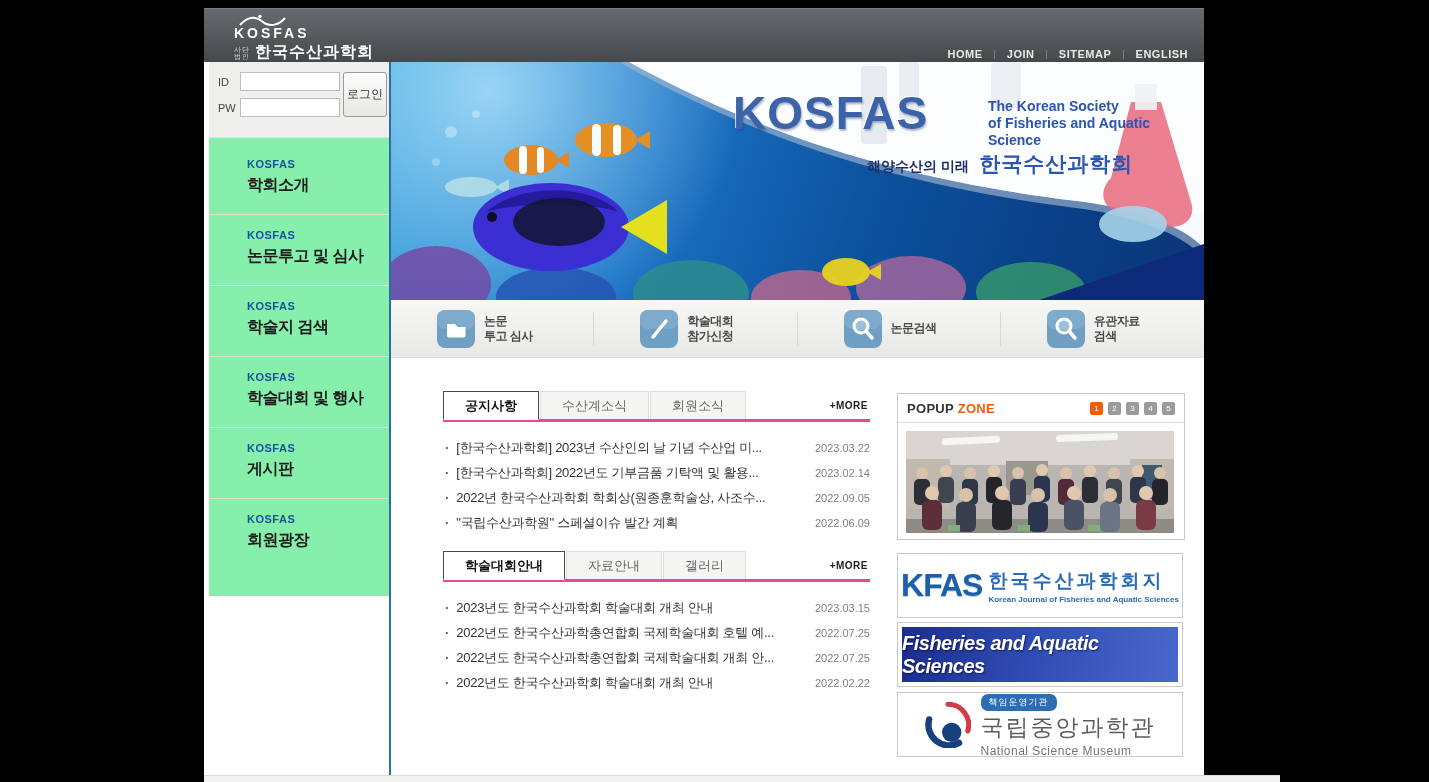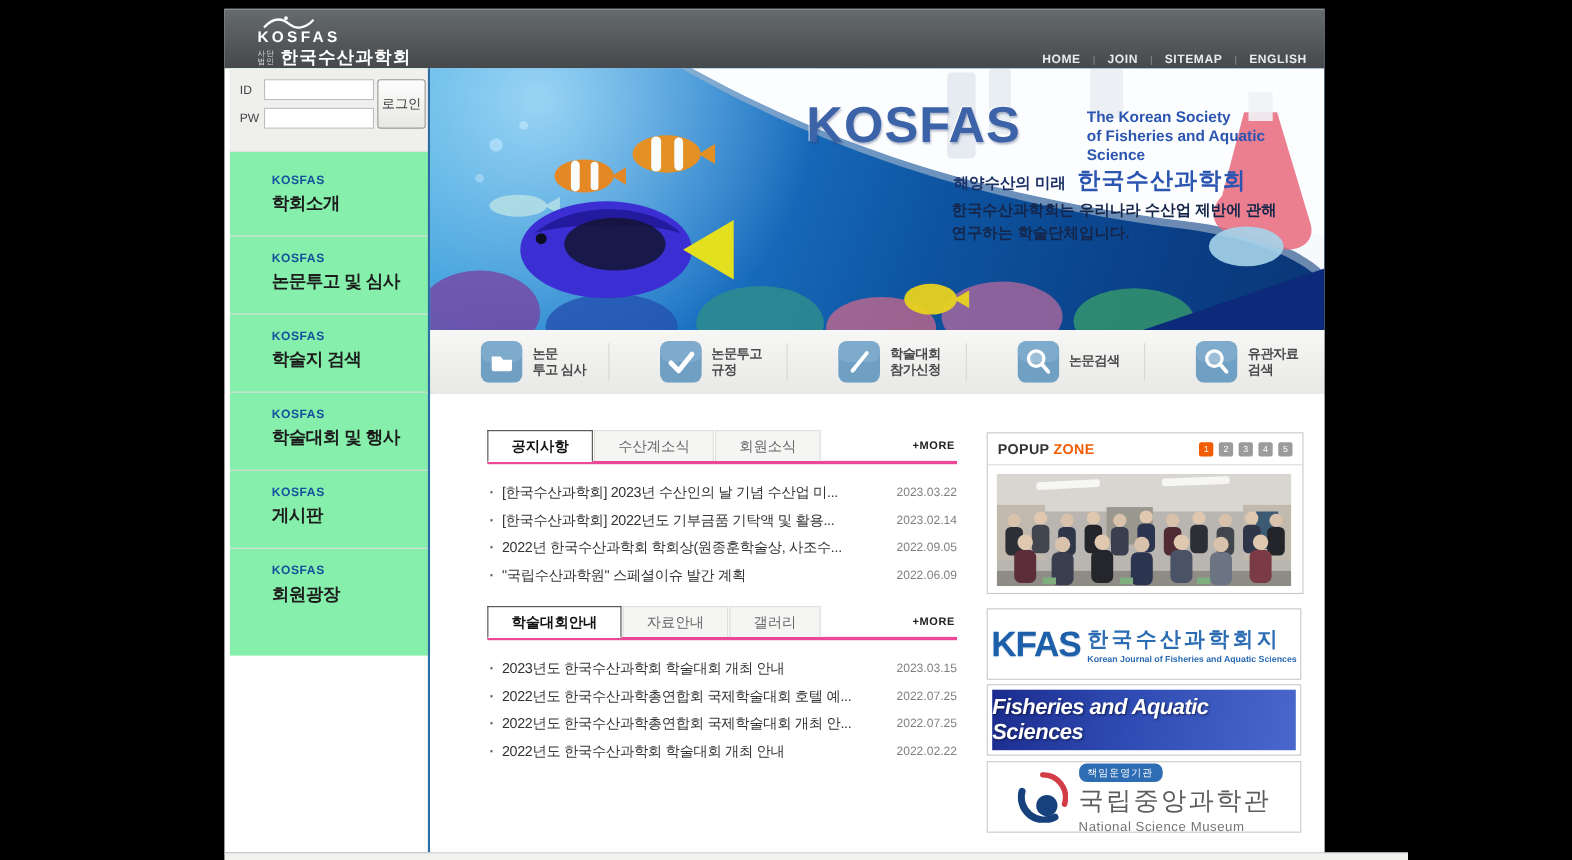--- a/index.html
+++ b/index.html
@@ -259,54 +259,39 @@
       <div class="banner-text">
         <div class="bn-title">KOSFAS</div>
         <div class="bn-sub">
           <span>The Korean Society</span><br>
           <span>of Fisheries and Aquatic Science</span>
         </div>
         <div class="bn-tagline">
           <span class="small">해양수산의 미래</span>
           <span class="big">한국수산과학회</span>
         </div>
-        <div class="bn-desc">
-          <span>한국수산과학회는 우리나라 수산업 제반에 관해</span><br>
-          <span>연구하는 학술단체입니다.</span>
-        </div>
       </div>
     </div>
 
     <div class="quickbar">
       <div class="qitem">
         <svg class="qicon" viewBox="0 0 38 38">
           <defs>
               <linearGradient id="g1" x1="0" y1="0" x2="0" y2="1">
             <stop offset="0" stop-color="#93bad8"></stop>
                 <stop offset="1" stop-color="#56890_fixme"></stop>
               </linearGradient>
             </defs>
           <rect x="0" y="0" width="38" height="38" rx="8" fill="#6f9fc2"></rect>
           <rect x="0" y="0" width="38" height="19" rx="8" fill="#88b2d0" opacity=".6"></rect>
           <path d="M10,14 h8 l2.5,3 h8 v8.5 a2,2 0 0 1 -2,2 h-14.5 a2,2 0 0 1 -2,-2 Z" fill="#fff"></path>
         </svg>
         <div class="qlabel">
           <span>논문</span><br>
           <span>투고 심사</span>
-        </div>
-      </div>
-      <div class="qitem">
-        <svg class="qicon" viewBox="0 0 38 38">
-          <rect x="0" y="0" width="38" height="38" rx="8" fill="#6f9fc2"></rect>
-          <rect x="0" y="0" width="38" height="19" rx="8" fill="#88b2d0" opacity=".6"></rect>
-          <path d="M10,20 L17,27 L29,12" stroke="#fff" stroke-width="4.5" fill="none" stroke-linecap="round" stroke-linejoin="round"></path>
-        </svg>
-        <div class="qlabel">
-          <span>논문투고</span><br>
-          <span>규정</span>
         </div>
       </div>
       <div class="qitem">
         <svg class="qicon" viewBox="0 0 38 38">
           <rect x="0" y="0" width="38" height="38" rx="8" fill="#6f9fc2"></rect>
           <rect x="0" y="0" width="38" height="19" rx="8" fill="#88b2d0" opacity=".6"></rect>
           <path d="M13,27 L26,11" stroke="#fff" stroke-width="3.5" stroke-linecap="round"></path>
           <path d="M12,28 l1,-4 3,3 Z" fill="#fff"></path>
         </svg>
         <div class="qlabel">

